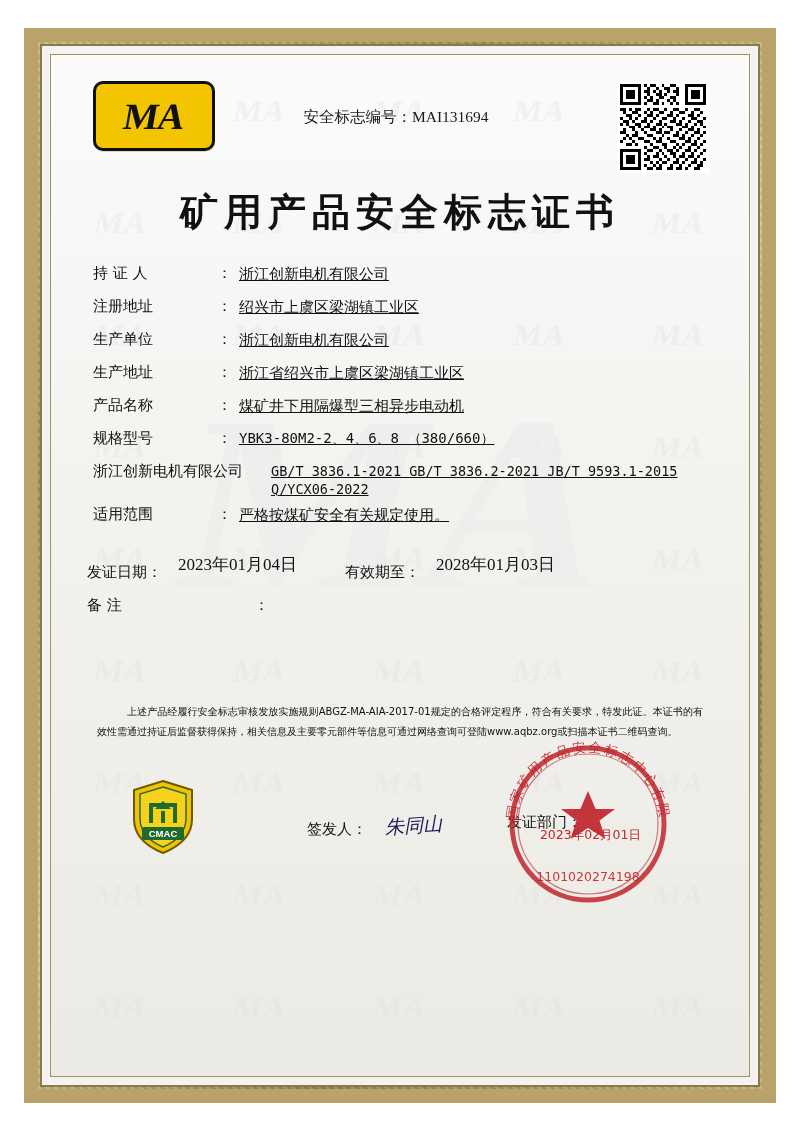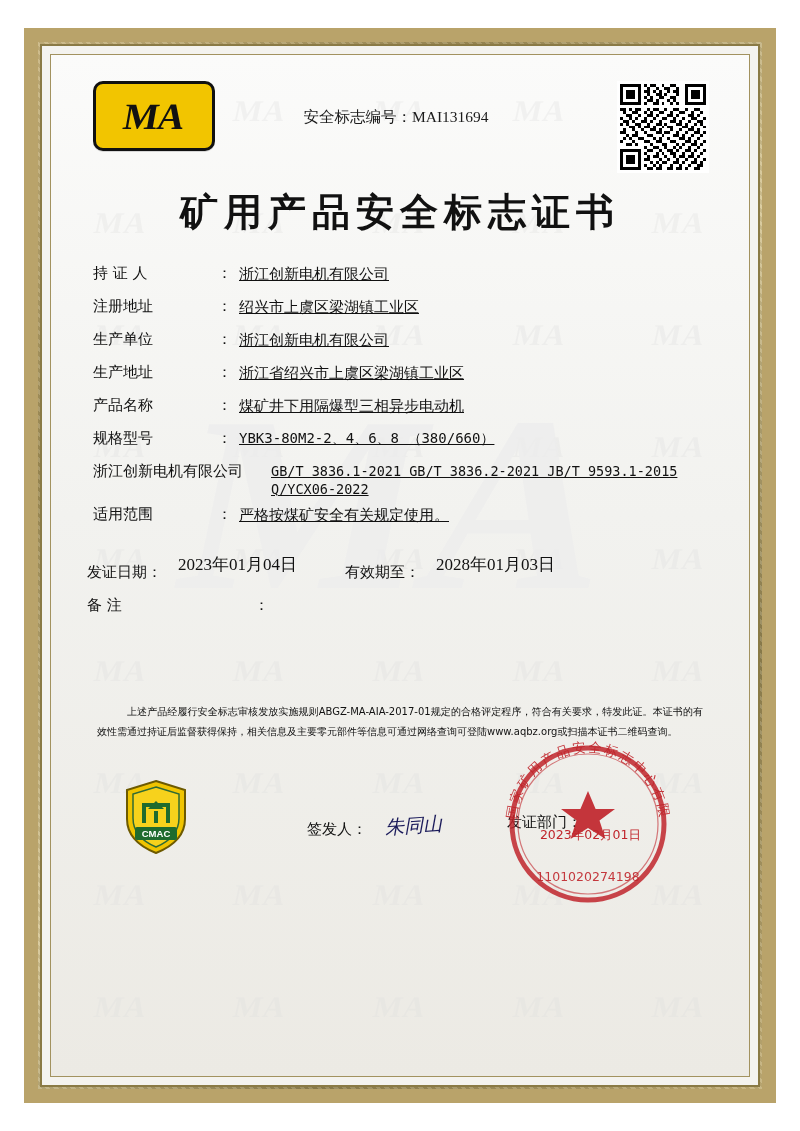--- a/index.html
+++ b/index.html
@@ -181,21 +181,21 @@
     font-family:"DejaVu Sans", sans-serif;
     text-indent:30px;
   }
   
   .sig-area{
     position:relative;
     margin-top:28px;
     height:150px;
   }
   .cmac{
-    position:absolute;left:36px;top:10px;
+    position:absolute;left:43px;top:10px;
     width:66px;height:76px;text-align:right;
   }
   .sig-line{
     position:absolute;left:220px;top:44px;
     display:flex;align-items:flex-end;text-align:right;
   }
   .sig-lbl{font-size:15px;color:#111;font-family:"DejaVu Sans", sans-serif;}
   .sig-name{
     font-family:"DejaVu Serif", serif;
     font-size:19px;

